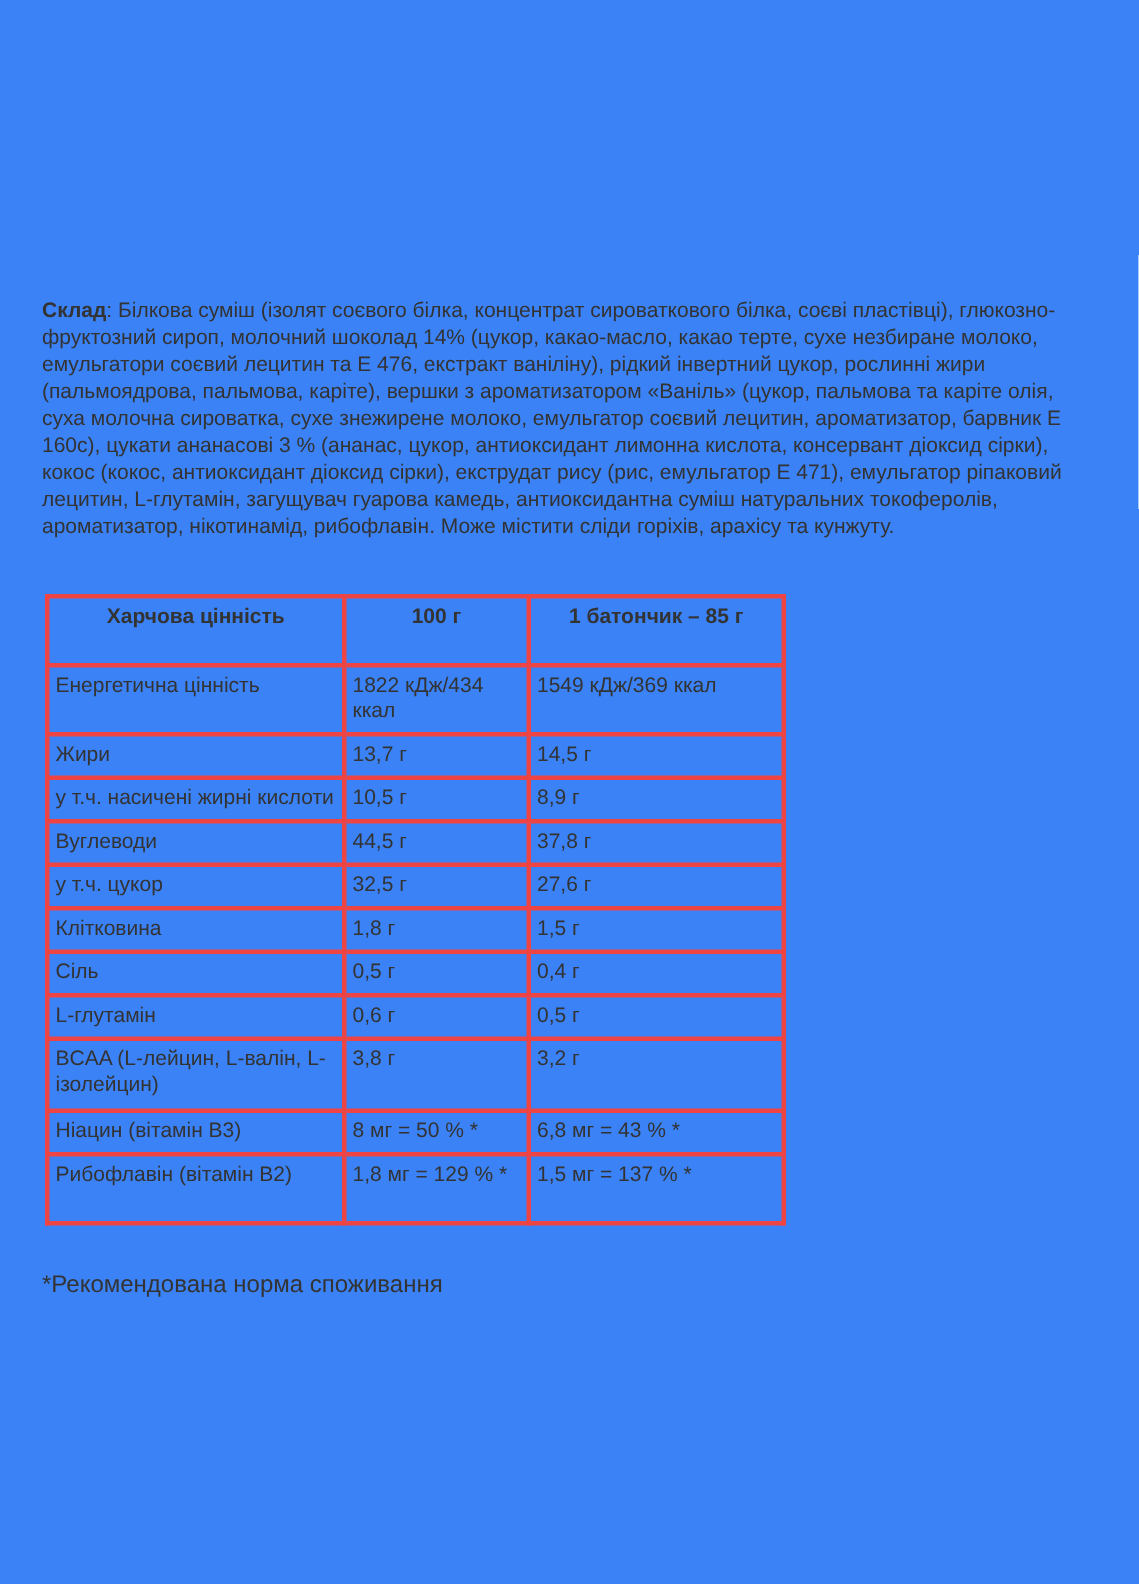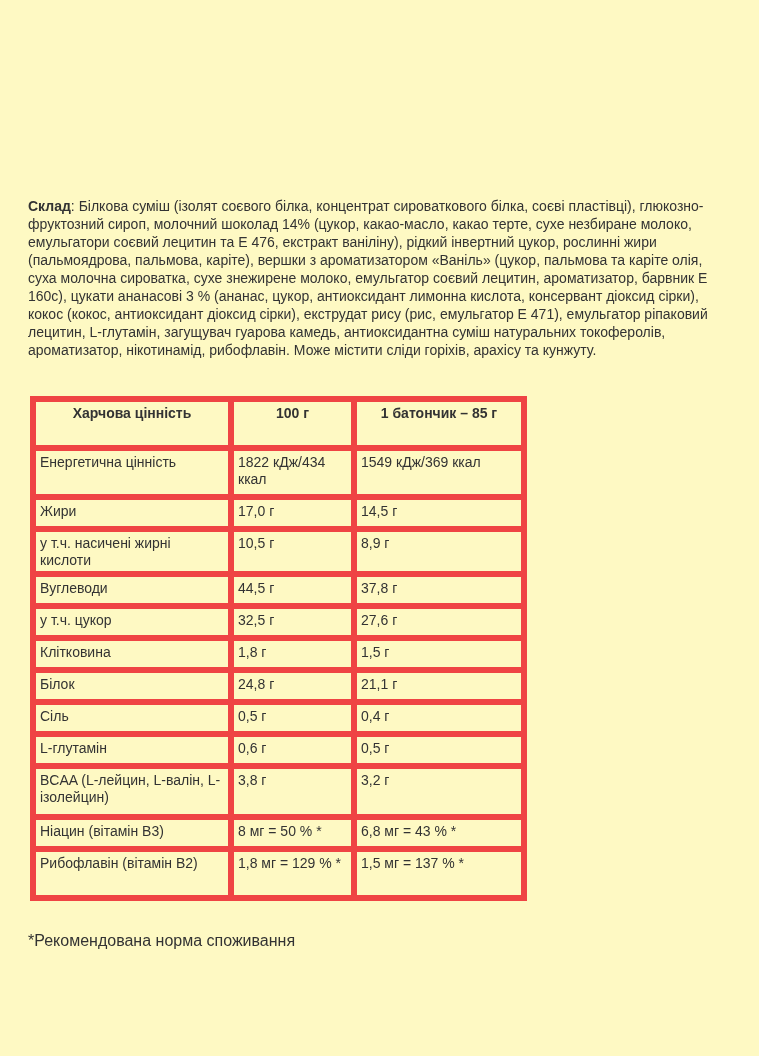--- a/index.html
+++ b/index.html
@@ -4,21 +4,21 @@
 <style>
   html, body {
     margin: 0;
     padding: 0;
     background: #ffffff;
   }
   .page {
     position: relative;
     width: 759px;
     height: 1056px;
-    background: #fef9c3;
+    background: #3b82f6;
     font-family: "Liberation Sans", sans-serif;
     color: #333333;
     overflow: hidden;
   }
   .content {
     position: absolute;
     top: 197px;
     left: 28px;
     width: 703px;
   }
@@ -32,21 +32,21 @@
   table.nutrition {
     border-collapse: collapse;
     margin-top: 37px;
     margin-left: 2px;
     table-layout: fixed;
     width: 491px;
     font-size: 14px;
   }
   table.nutrition th,
   table.nutrition td {
-    border: 6px solid #ef4444;
+    border: 3px solid #ef4444;
     vertical-align: top;
     padding: 3px 4px 2px 4px;
     line-height: 17px;
     overflow: hidden;
   }
   table.nutrition th {
     font-weight: bold;
     text-align: center;
     height: 38px;
   }
@@ -86,21 +86,21 @@
         </tr>
       </thead>
       <tbody>
         <tr class="row-energy">
           <td>Енергетична цінність</td>
           <td>1822 кДж/434 ккал</td>
           <td>1549 кДж/369 ккал</td>
         </tr>
         <tr class="row-normal">
           <td>Жири</td>
-          <td>17,0 г</td>
+          <td>13,7 г</td>
           <td>14,5 г</td>
         </tr>
         <tr class="row-normal">
           <td>у т.ч. насичені жирні кислоти</td>
           <td>10,5 г</td>
           <td>8,9 г</td>
         </tr>
         <tr class="row-normal">
           <td>Вуглеводи</td>
           <td>44,5 г</td>
@@ -108,25 +108,20 @@
         </tr>
         <tr class="row-normal">
           <td>у т.ч. цукор</td>
           <td>32,5 г</td>
           <td>27,6 г</td>
         </tr>
         <tr class="row-normal">
           <td>Клітковина</td>
           <td>1,8 г</td>
           <td>1,5 г</td>
-        </tr>
-        <tr class="row-normal">
-          <td>Білок</td>
-          <td>24,8 г</td>
-          <td>21,1 г</td>
         </tr>
         <tr class="row-normal">
           <td>Сіль</td>
           <td>0,5 г</td>
           <td>0,4 г</td>
         </tr>
         <tr class="row-normal">
           <td>L-глутамін</td>
           <td>0,6 г</td>
           <td>0,5 г</td>

